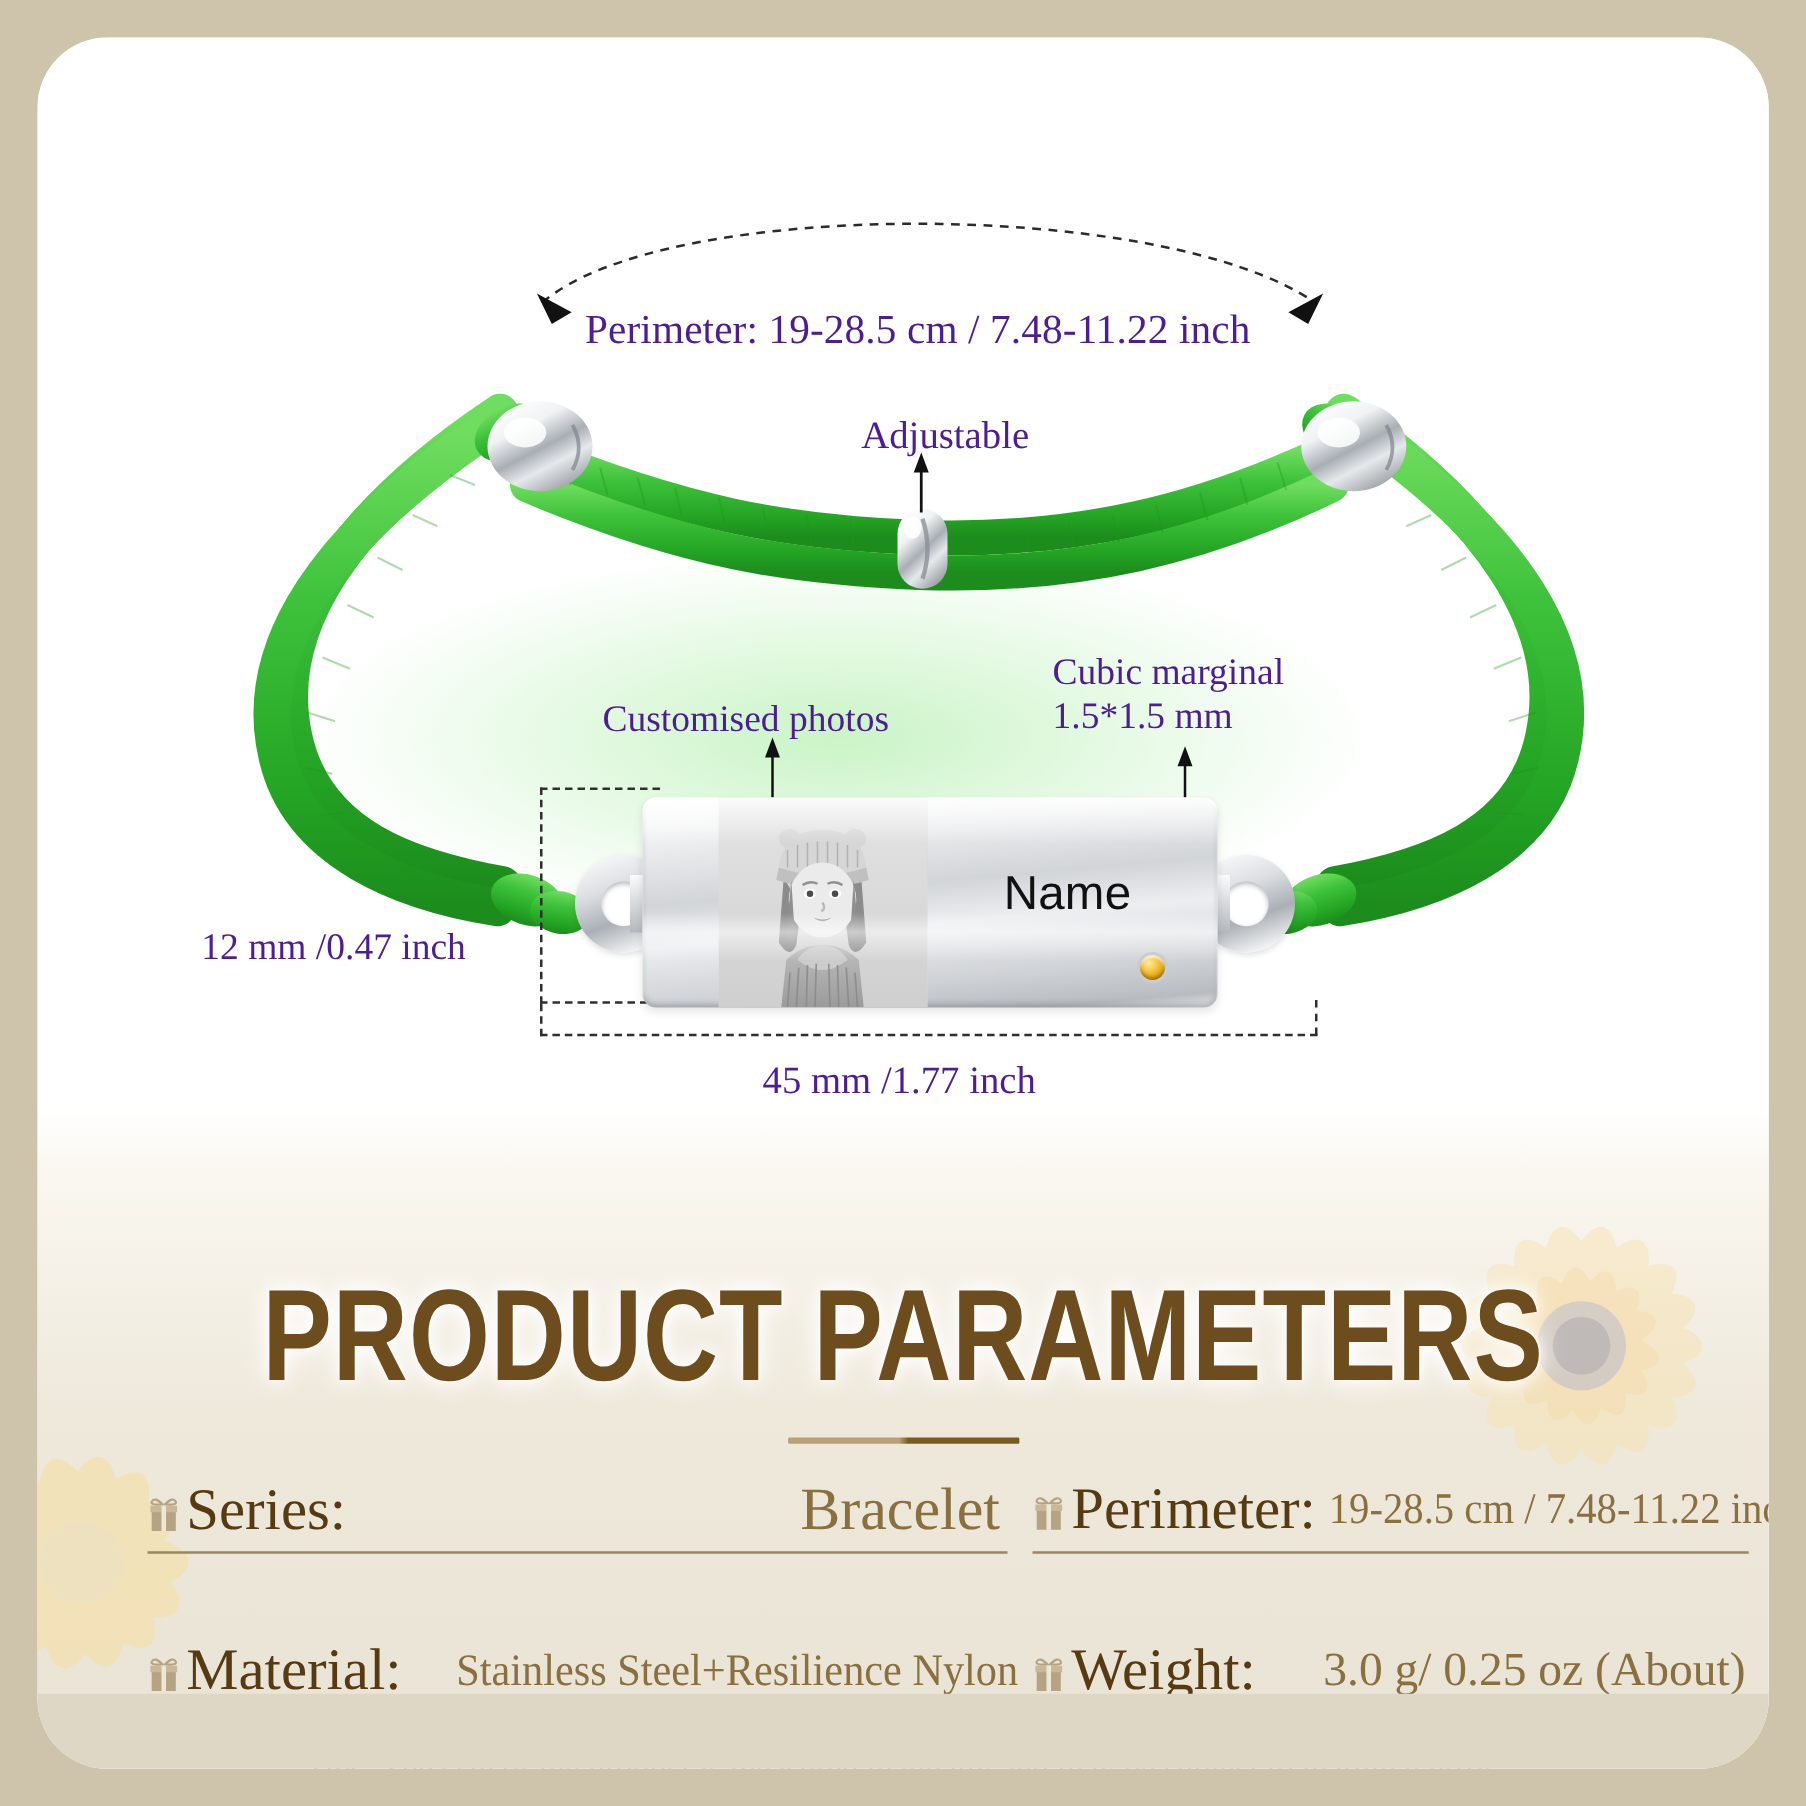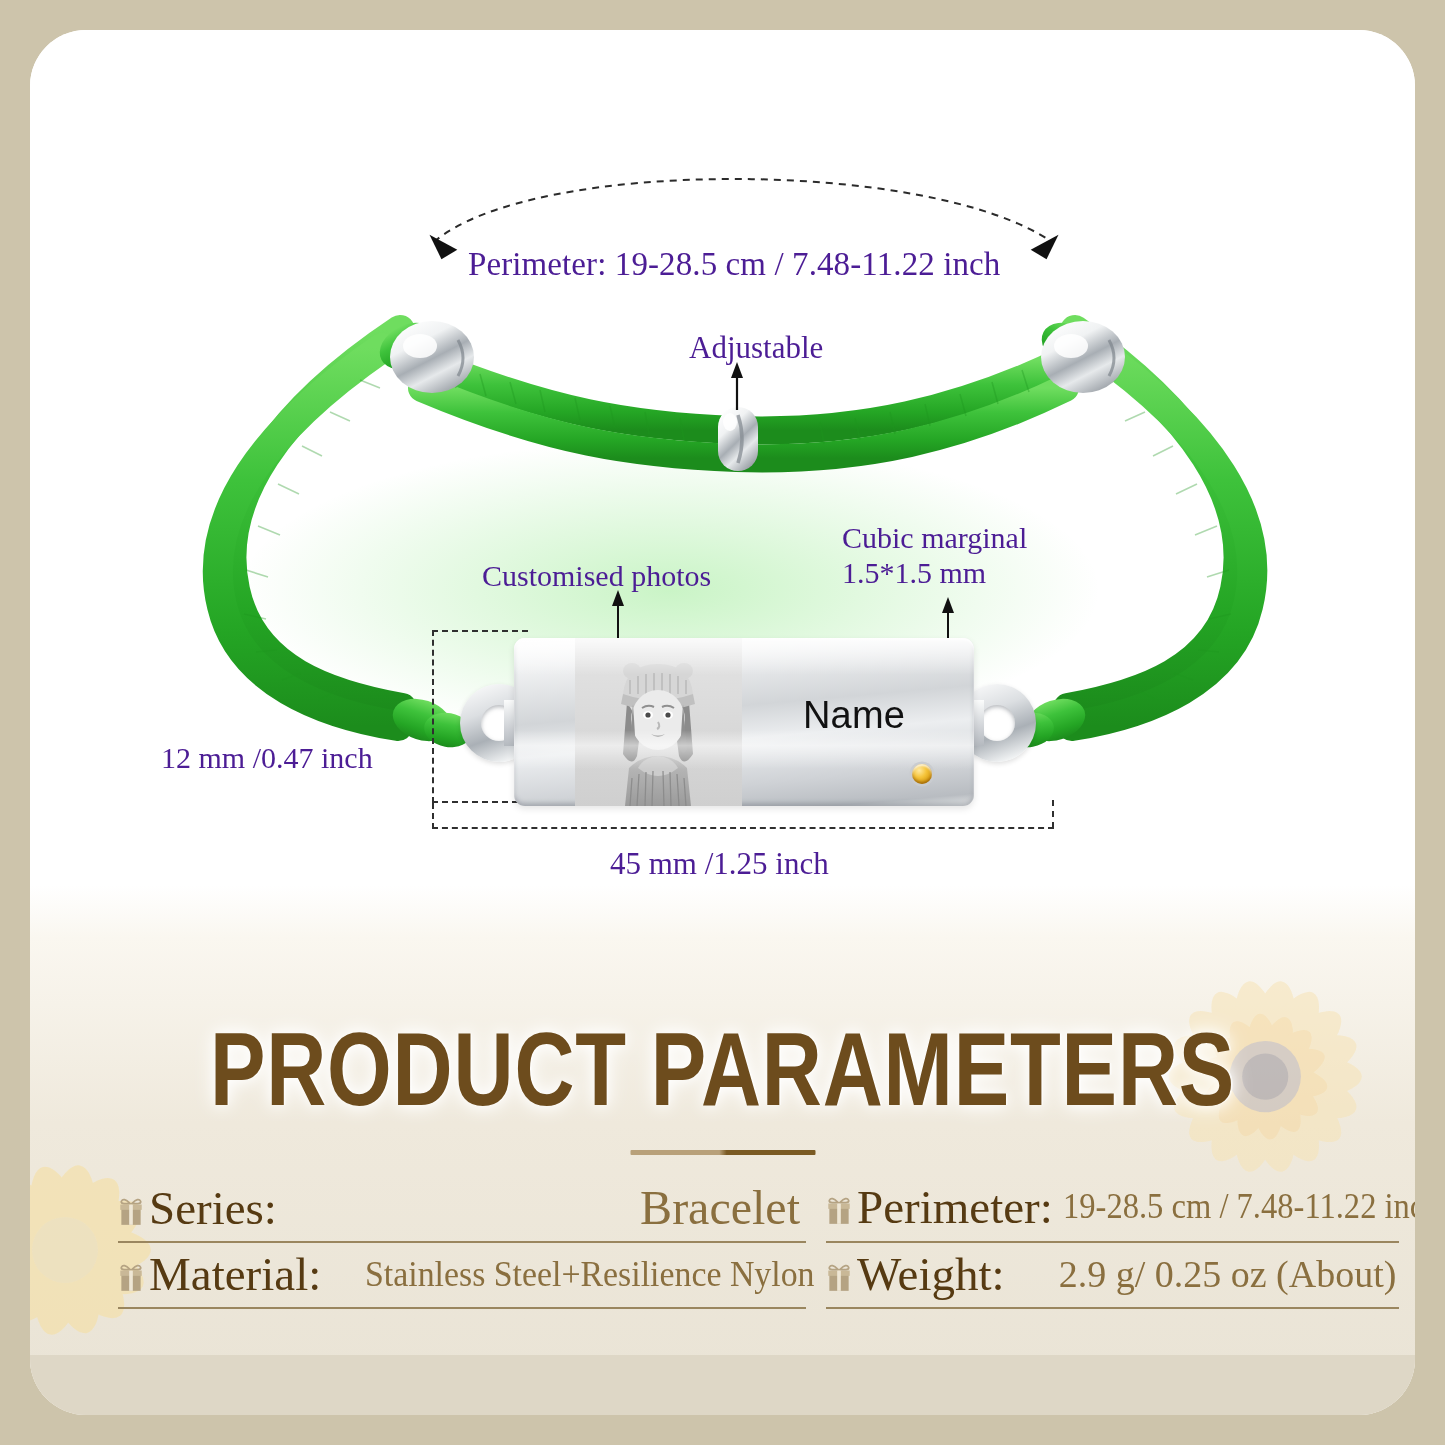--- a/index.html
+++ b/index.html
@@ -149,21 +149,21 @@
   }
   .p-value {
     font-family:"Liberation Serif", serif;
     color:#8a6f3f;
     white-space:nowrap;
   }
   .val-series    { font-size:48px; margin-left:auto; padding-right:18px; }
   .val-perimeter { font-size:35px; margin-left:10px; transform:scaleX(.93); transform-origin:left; }
   .val-material  { font-size:36px; margin-left:44px; transform:scaleX(.94); transform-origin:left; }
   .val-weight    { font-size:38px; margin-left:54px; }
-  .row2 { }
+  .row2 { margin-top:62px; }
 
   .tips {
     position:absolute; left:0; top:515px; width:100%;
     text-align:center;
     font-family:"Liberation Serif", serif;
     font-size:28px; color:#bfb49c;
     transform:scaleX(.96);
   }
 
   .footer-strip {
@@ -347,21 +347,21 @@
       </div>
 
       <div class="lbl lbl-perimeter">Perimeter: 19-28.5 cm / 7.48-11.22 inch</div>
       <div class="lbl lbl-adjustable">Adjustable</div>
       <div class="lbl lbl-cz">
         <div>Cubic marginal</div>
         <div style="text-align:left">1.5*1.5 mm</div>
       </div>
       <div class="lbl lbl-photos">Customised photos</div>
       <div class="lbl lbl-12mm">12 mm /0.47 inch</div>
-      <div class="lbl lbl-45mm">45 mm /1.25 inch</div>
+      <div class="lbl lbl-45mm">45 mm /1.77 inch</div>
     </div>
 
     <div class="params">
 
       <svg class="flower flower-r" viewBox="0 0 200 200">
         <g>
           <g fill="#f7e3b4" opacity="0.85">
             <g transform="translate(112,96)">
               <ellipse rx="46" ry="13" transform="rotate(0)"></ellipse>
               <ellipse rx="46" ry="13" transform="rotate(20)"></ellipse>
@@ -461,21 +461,21 @@
           <div class="cell cell-r">
             <div class="cell-inner">
               <svg class="gift-icon" viewBox="0 0 24 28">
                 <path d="M3 11 h18 v15 h-18 z" fill="#b5a383"></path>
                 <path d="M2 7 h20 v5 h-20 z" fill="#c9b897"></path>
                 <rect x="10.3" y="7" width="3.4" height="19" fill="#efe7d6"></rect>
                 <path d="M11 6 q-6 -6 -8 -2 q-1 3 8 2 z" fill="none" stroke="#b5a383" stroke-width="1.6"></path>
                 <path d="M13 6 q6 -6 8 -2 q1 3 -8 2 z" fill="none" stroke="#b5a383" stroke-width="1.6"></path>
               </svg>
               <span class="p-label">Weight:</span>
-              <span class="p-value val-weight">2.9 g/ 0.25 oz (About)</span>
+              <span class="p-value val-weight">3.0 g/ 0.25 oz (About)</span>
             </div>
             <div class="cell-line"></div>
           </div>
         </div>
       </div>
 
       <div class="tips">Tips: The size of the product is measured manually and may be subject to marginal error.</div>
 
       <div class="footer-strip"></div>
     </div>

